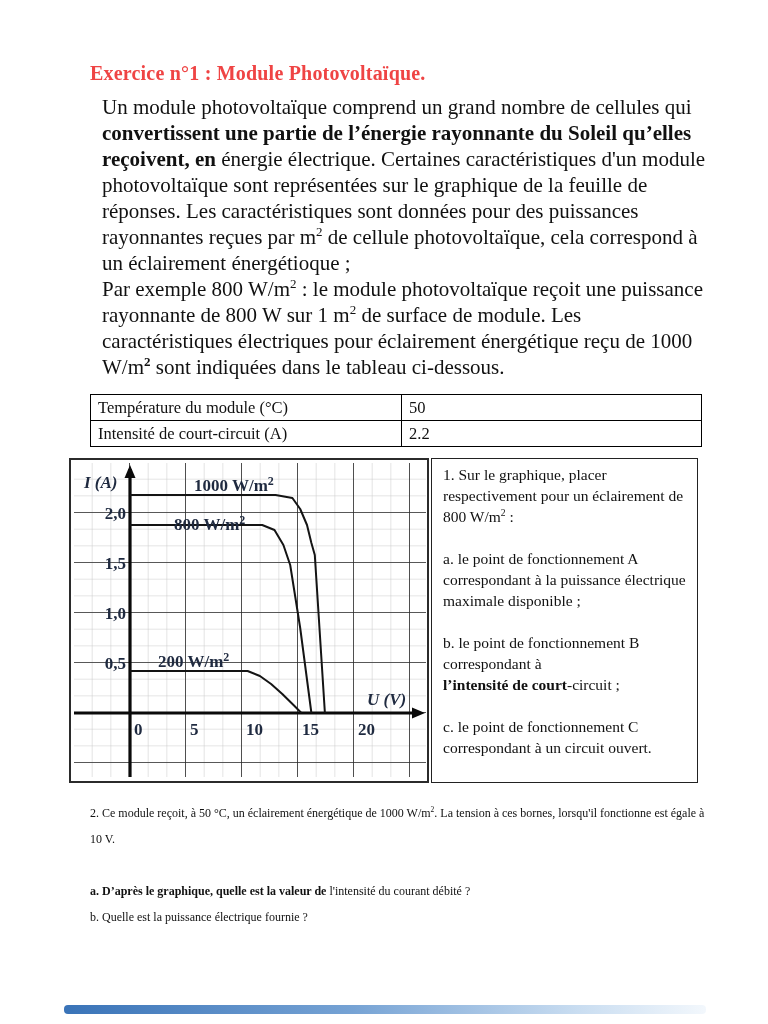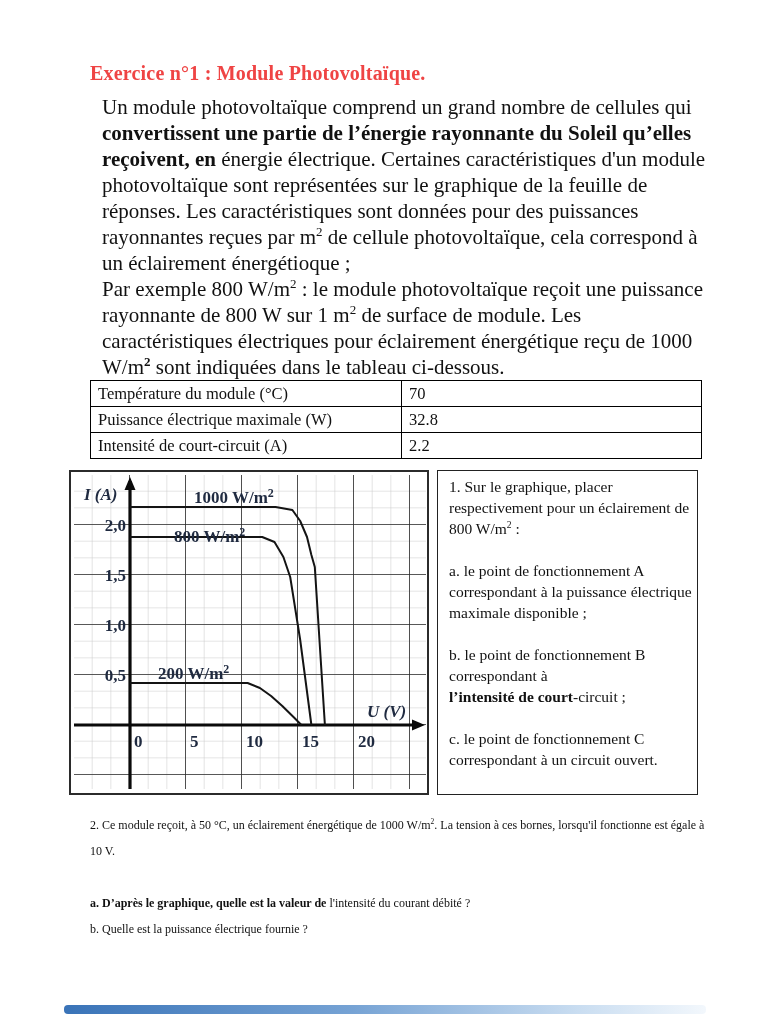--- a/index.html
+++ b/index.html
@@ -5,37 +5,37 @@
   html,body{margin:0;padding:0;}
   body{
     width:768px;height:1024px;background:#ffffff;overflow:hidden;
     font-family:"Liberation Serif", serif;color:#111;position:relative;
   }
   .page{padding:62px 70px 0 90px;}
   .title{font-size:20px;font-weight:700;letter-spacing:.2px;margin:0 0 9px 0;}
   .body-text{font-size:21px;line-height:26px;width:604px;margin-left:12px;}
   sup{font-size:0.62em;line-height:0;}
 
-  table.chars{border-collapse:collapse;width:597px;table-layout:fixed;}
+  table.chars{border-collapse:collapse;margin-top:14px;width:597px;table-layout:fixed;}
   table.chars td{
     border:1.6px solid #000;font-size:16.5px;line-height:23px;
     padding:1px 7px;vertical-align:top;
   }
   table.chars td.c1{width:296px;}
   table.chars td.c2{width:285px;}
 
   .figure-row{display:flex;align-items:stretch;margin:11px 0 0 -21px;}
   .graph-frame{
     border:2px solid #2b2b2b;background:#fff;
     width:360px;height:325px;box-sizing:border-box;
     padding:3px 2px 2px 3px;
   }
   .q-panel{
     border:1.8px solid #222;box-sizing:border-box;
-    width:271px;height:325px;margin-left:8px;
+    width:271px;height:325px;margin-left:2px;
     padding:5px 4px 4px 11px;
     font-size:15.5px;line-height:21px;
   }
   .section2{font-size:12px;line-height:26px;width:620px;margin-top:17px;}
 
   .footer-bar{
     position:absolute;left:64px;top:1005px;width:642px;height:9px;border-radius:4px;
     background:linear-gradient(90deg,#2f6cb4 0%,#6f9ed2 45%,#c6dbf0 80%,#f2f7fc 100%);
     opacity:.95;
   }
@@ -47,25 +47,21 @@
 <div class="page">
 
   <h1 class="title" style="color: #ef4444;">Exercice n°1 : Module Photovoltaïque.</h1>
 
   <div class="body-text"><span>Un module photovoltaïque comprend un grand nombre de cellules qui </span><span style="font-weight: 700;">convertissent une partie de l’énergie rayonnante du Soleil qu’elles reçoivent, en</span><span> énergie électrique. Certaines caractéristiques d'un module photovoltaïque sont représentées sur le graphique de la feuille de réponses. Les caractéristiques sont données pour des puissances rayonnantes reçues par m</span><sup>2</sup><span> de cellule photovoltaïque, cela correspond à un éclairement énergétioque ;</span><br><span>Par exemple 800 W/m</span><sup>2</sup><span> : le module photovoltaïque reçoit une puissance rayonnante de 800 W sur 1 m</span><sup>2</sup><span> de surface de module. Les caractéristiques électriques pour éclairement énergétique reçu de 1000 W/m</span><sup style="font-weight: 700;">2</sup><span> sont indiquées dans le tableau ci-dessous.</span></div>
 
   <table class="chars">
     <tbody>
         <tr>
           <td class="c1">Température du module (°C)</td>
-          <td class="c2">70</td>
-        </tr>
-        <tr>
-          <td class="c1">Puissance électrique maximale (W)</td>
-          <td class="c2">32.8</td>
+          <td class="c2">50</td>
         </tr>
         <tr>
           <td class="c1">Intensité de court-circuit (A)</td>
           <td class="c2">2.2</td>
         </tr>
       </tbody>
   </table>
 
   <div class="figure-row">
 

